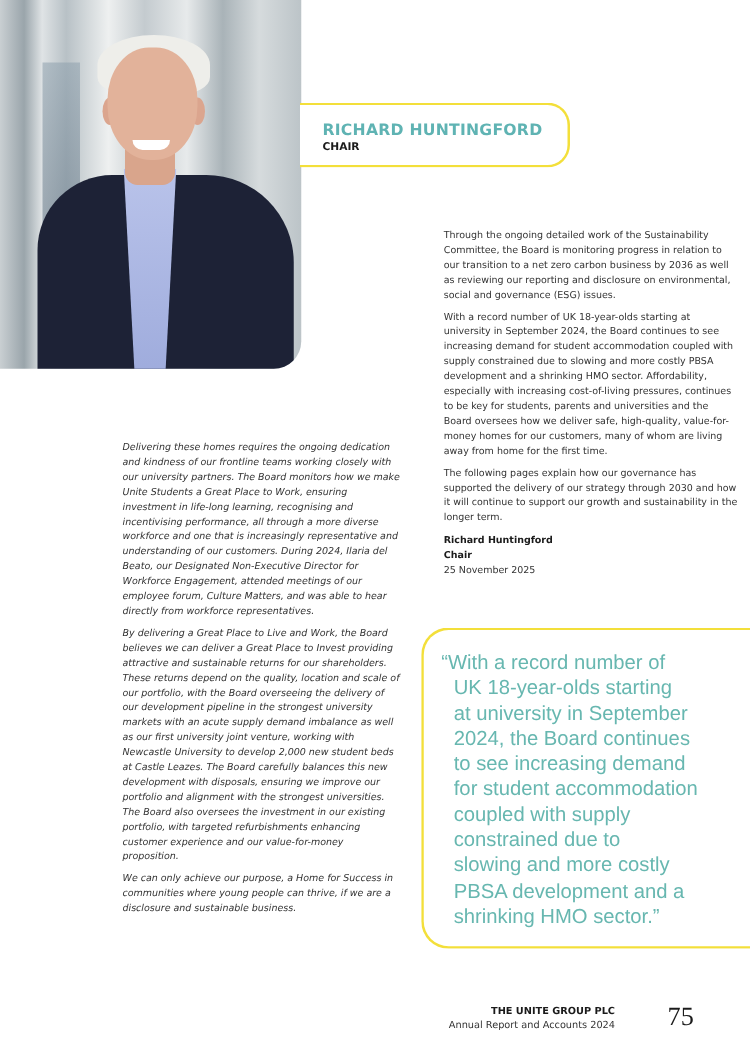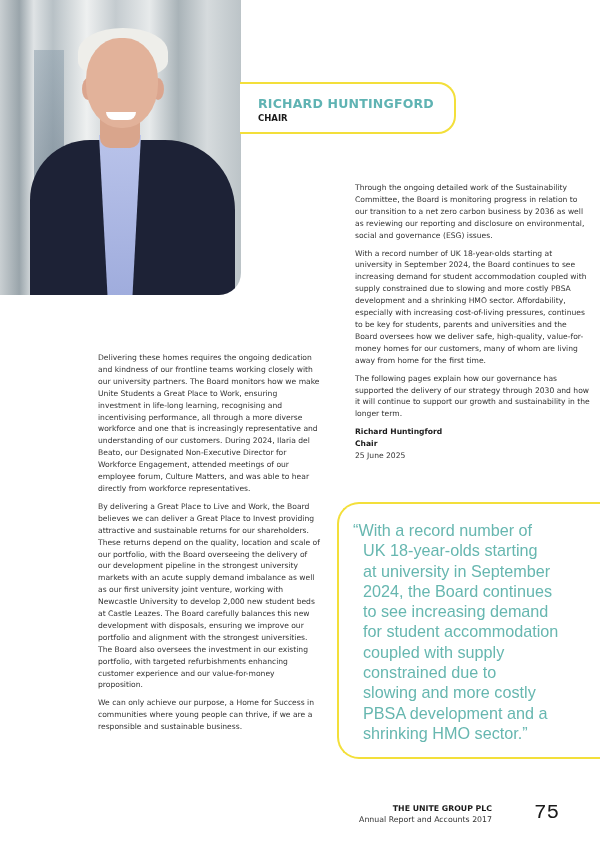--- a/index.html
+++ b/index.html
@@ -23,34 +23,34 @@
 
   .nameplate { position: absolute; left: 240px; top: 82px; width: 214px; height: 48px;
                border: 2px solid #f3df3a; border-left: none; border-radius: 0 18px 18px 0; background: #fff; }
   .nameplate .name { position: absolute; left: 18px; top: 12px; font-size: 12.5px; font-weight: bold;
                      color: #5fb3b3; letter-spacing: 0.2px; }
   .nameplate .role { position: absolute; left: 18px; top: 29px; font-size: 8.5px; font-weight: bold; color: #1b1b1b; }
 
   .col { position: absolute; font-size: 7.6px; line-height: 11.9px; color: #333; }
   .col p { margin: 0 0 6px 0; }
   .col-right { left: 355px; top: 182px; width: 235px; }
-  .col-left { left: 98px; top: 352px; width: 222px; }
+  .col-left { left: 98px; top: 352px; width: 222px; font-style: italic; }
   .sig-name, .sig-role { font-weight: bold; color: #1b1b1b; margin: 0; display: block; }
   .sig-date { display: block; }
 
   .quote-box { position: absolute; left: 337px; top: 502px; width: 290px; height: 253px;
                border: 2px solid #f3df3a; border-radius: 22px 0 0 22px; border-right: none; background: #fff; }
   .quote-text { position: absolute; left: 14px; top: 16px; width: 250px;
                 font-family: "Liberation Sans", sans-serif; font-size: 16.2px; line-height: 20.3px; color: #67b7b0; }
   .quote-text .line { display: block; white-space: nowrap; padding-left: 10px; }
   .quote-text .line.first { padding-left: 0; }
 
   .footer-company { position: absolute; right: 108px; top: 804px; font-size: 7.8px; font-weight: bold; color: #1b1b1b; text-align: center; }
   .footer-report { position: absolute; right: 108px; top: 815px; font-size: 7.8px; color: #333; text-align: right; }
-  .page-number { position: absolute; left: 534px; top: 801px; font-size: 21px; color: #1b1b1b; font-family: Liberation Mono, monospace; }
+  .page-number { position: absolute; left: 534px; top: 801px; font-size: 21px; color: #1b1b1b; font-family: Liberation Serif, serif; }
 </style>
 </head>
 <body>
 
 <div class="photo" title="Portrait photo of Richard Huntingford">
   <div class="window"></div>
   <div class="jacket"></div>
   <div class="shirt"></div>
   <div class="neck"></div>
   <div class="hair"></div>
@@ -65,41 +65,41 @@
   <div class="role">CHAIR</div>
 </div>
 
 <div class="col col-right">
   <p>Through the ongoing detailed work of the Sustainability Committee, the Board is monitoring progress in relation to our transition to a net zero carbon business by 2036 as well as reviewing our reporting and disclosure on environmental, social and governance (ESG) issues.</p>
   <p>With a record number of UK 18-year-olds starting at university in September 2024, the Board continues to see increasing demand for student accommodation coupled with supply constrained due to slowing and more costly PBSA development and a shrinking HMO sector. Affordability, especially with increasing cost-of-living pressures, continues to be key for students, parents and universities and the Board oversees how we deliver safe, high-quality, value-for-money homes for our customers, many of whom are living away from home for the first time.</p>
   <p>The following pages explain how our governance has supported the delivery of our strategy through 2030 and how it will continue to support our growth and sustainability in the longer term.</p>
   <div>
     <span class="sig-name">Richard Huntingford</span>
     <span class="sig-role">Chair</span>
-    <span class="sig-date">25 June 2025</span>
+    <span class="sig-date">25 November 2025</span>
   </div>
 </div>
 
 <div class="col col-left">
   <p>Delivering these homes requires the ongoing dedication and kindness of our frontline teams working closely with our university partners. The Board monitors how we make Unite Students a Great Place to Work, ensuring investment in life-long learning, recognising and incentivising performance, all through a more diverse workforce and one that is increasingly representative and understanding of our customers. During 2024, Ilaria del Beato, our Designated Non-Executive Director for Workforce Engagement, attended meetings of our employee forum, Culture Matters, and was able to hear directly from workforce representatives.</p>
   <p>By delivering a Great Place to Live and Work, the Board believes we can deliver a Great Place to Invest providing attractive and sustainable returns for our shareholders. These returns depend on the quality, location and scale of our portfolio, with the Board overseeing the delivery of our development pipeline in the strongest university markets with an acute supply demand imbalance as well as our first university joint venture, working with Newcastle University to develop 2,000 new student beds at Castle Leazes. The Board carefully balances this new development with disposals, ensuring we improve our portfolio and alignment with the strongest universities. The Board also oversees the investment in our existing portfolio, with targeted refurbishments enhancing customer experience and our value-for-money proposition.</p>
-  <p>We can only achieve our purpose, a Home for Success in communities where young people can thrive, if we are a responsible and sustainable business.</p>
+  <p>We can only achieve our purpose, a Home for Success in communities where young people can thrive, if we are a disclosure and sustainable business.</p>
 </div>
 
 <div class="quote-box">
   <div class="quote-text">
     <span class="line first">“With a record number of</span>
     <span class="line">UK 18-year-olds starting</span>
     <span class="line">at university in September</span>
     <span class="line">2024, the Board continues</span>
     <span class="line">to see increasing demand</span>
     <span class="line">for student accommodation</span>
     <span class="line">coupled with supply</span>
     <span class="line">constrained due to</span>
     <span class="line">slowing and more costly</span>
     <span class="line">PBSA development and a</span>
     <span class="line">shrinking HMO sector.”</span>
   </div>
 </div>
 
 <div class="footer-company">THE UNITE GROUP PLC</div>
-<div class="footer-report">Annual Report and Accounts 2017</div>
+<div class="footer-report">Annual Report and Accounts 2024</div>
 <div class="page-number">75</div>
 
 </body></html>

